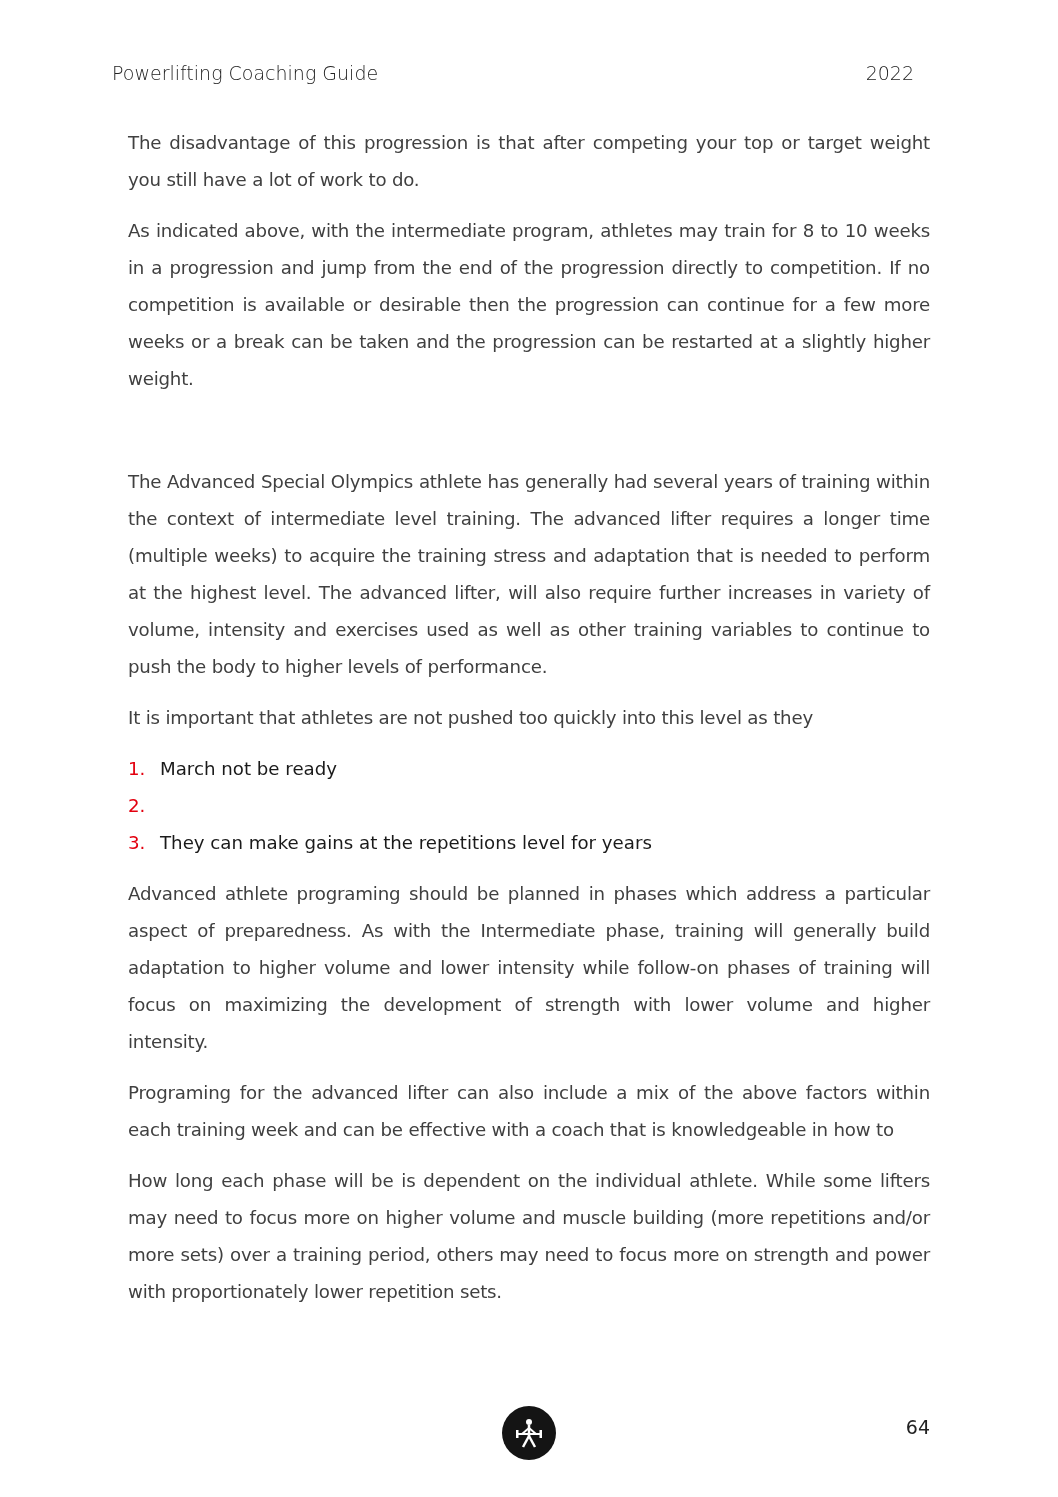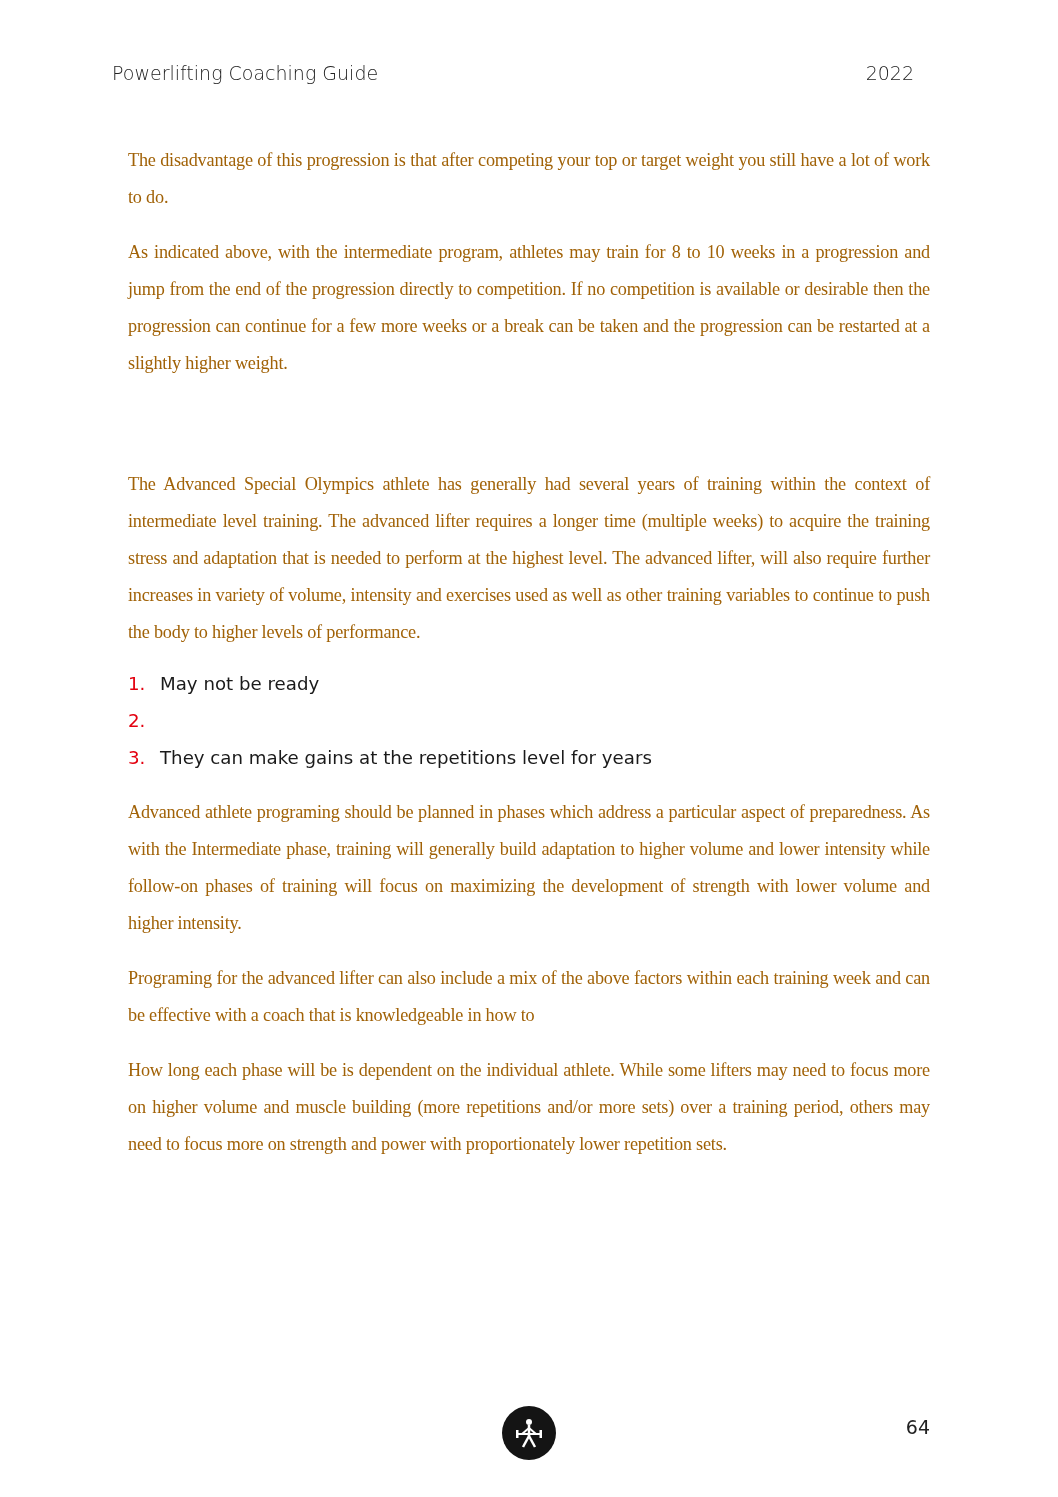--- a/index.html
+++ b/index.html
@@ -9,23 +9,23 @@
   }
   .header {
     position: absolute; top: 62px; left: 112px; width: 802px;
     display: flex; justify-content: space-between;
     font-size: 19px; font-weight: 300; color: #222;
   }
   .content {
     position: absolute; top: 124px; left: 128px; width: 802px;
   }
   p {
-    margin: 18px 0 14px 0;
+    margin: 0 0 14px 0;
     font-size: 18.2px; line-height: 37px; text-align: justify;
-    letter-spacing: -0.2px; color: #a16207; font-family: Liberation Serif, serif;
+    letter-spacing: -0.2px; color: #404040;
   }
   .spacer { height: 52px; }
   h2 {
     margin: 0; font-size: 20px; line-height: 36px; font-weight: bold;
     color: #e3000f; letter-spacing: -0.1px;
   }
   ol { list-style: none; margin: 0 0 14px 0; padding: 0; }
   ol li {
     font-size: 18.2px; line-height: 37px; display: flex;
   }
@@ -44,24 +44,25 @@
 <div class="header">
   <span>Powerlifting Coaching Guide</span>
   <span>2022</span>
 </div>
 
 <div class="content">
   <p>The disadvantage of this progression is that after competing your top or target weight you still have a lot of work to do.</p>
   <p>As indicated above, with the intermediate program, athletes may train for 8 to 10 weeks in a progression and jump from the end of the progression directly to competition.  If no competition is available or desirable then the progression can continue for a few more weeks or a break can be taken and the progression can be restarted at a slightly higher weight.</p>
   <div class="spacer"></div>
   <p>The Advanced Special Olympics athlete has generally had several years of training within the context of intermediate level training. The advanced lifter requires a longer time (multiple weeks) to acquire the training stress and adaptation that is needed to perform at the highest level.  The advanced lifter, will also require further increases in variety of volume, intensity and exercises used as well as other training variables to continue to push the body to higher levels of performance.</p>
+  <p>It is important that athletes are not pushed too quickly into this level as they</p>
   <ol>
     <li>
       <span class="num">1.</span>
-      <span>May not be ready</span>
+      <span>March not be ready</span>
     </li>
     <li>
       <span class="num">2.</span>
     </li>
     <li>
       <span class="num">3.</span>
       <span>They can make gains at the repetitions level for years</span>
     </li>
   </ol>
   <p>Advanced athlete programing should be planned in phases which address a particular aspect of preparedness.  As with the Intermediate phase, training will generally build adaptation to higher volume and lower intensity while follow-on phases of training will focus on maximizing the development of strength with lower volume and higher intensity.</p>

